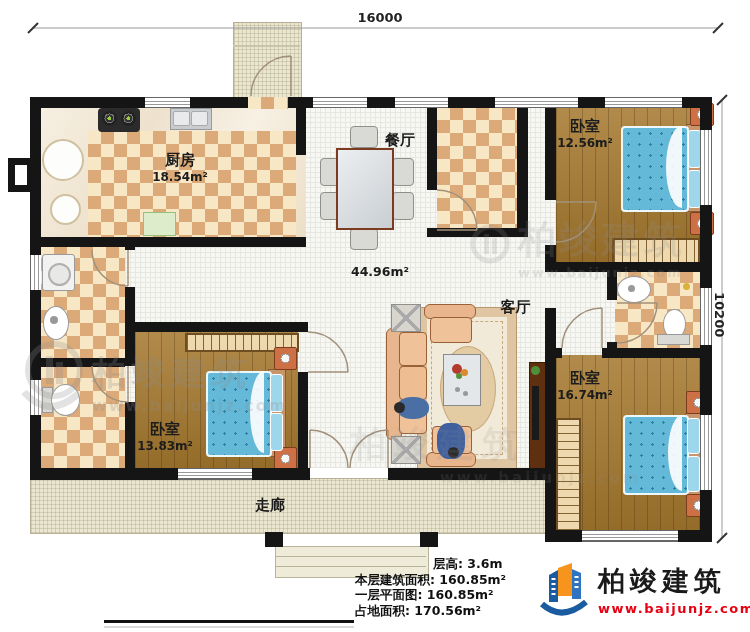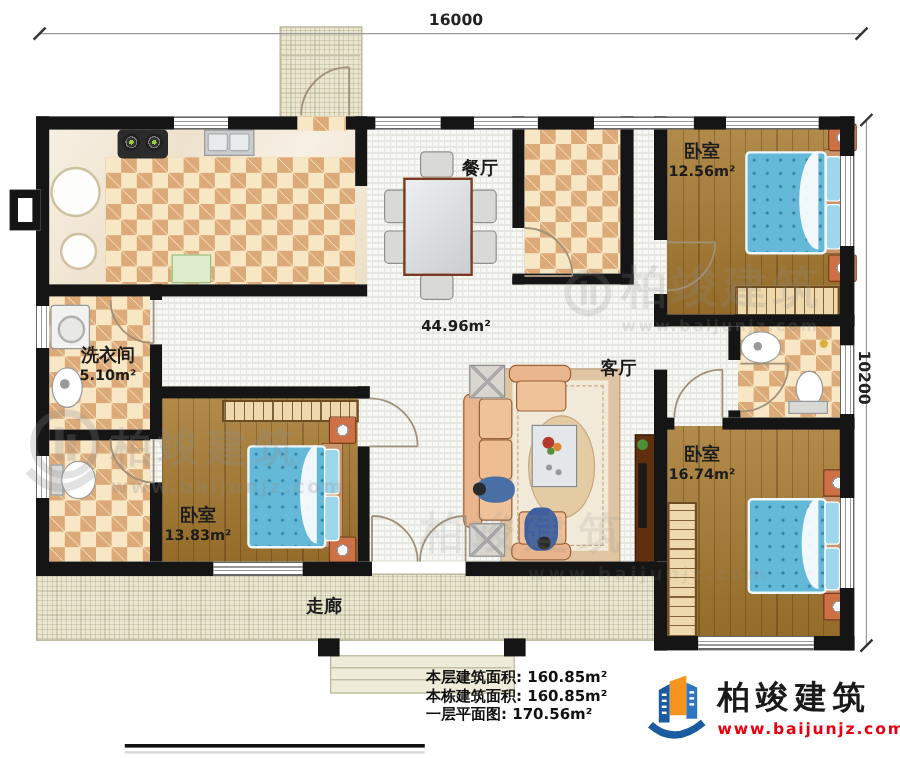--- a/index.html
+++ b/index.html
@@ -248,30 +248,30 @@
       <line x1="28" y1="33" x2="38" y2="23"></line>
       <line x1="713" y1="33" x2="723" y2="23"></line>
       <line x1="717" y1="105" x2="727" y2="95"></line>
       <line x1="717" y1="543" x2="727" y2="533"></line>
     </g>
   </svg>
 
   <div class="dimtxt" style="left:350px;top:10px;width:60px;text-align:center;">16000</div>
   <div class="dimtxt" style="left:712px;top:292px;writing-mode:vertical-rl;">10200</div>
 
+  <div class="rlabel" style="left:130px;top:152px;width:100px;">
+    <span class="nm">厨房</span>
+    <span class="area">18.54m²</span>
+  </div>
   <div class="rlabel" style="left:370px;top:116px;width:60px;margin-top:16px;">
     <span class="nm">餐厅</span>
   </div>
   <div class="rlabel" style="left:540px;top:118px;width:90px;">
     <span class="nm">卧室</span>
     <span class="area">12.56m²</span>
-  </div>
-  <div class="rlabel" style="left:50px;top:288px;width:80px;">
-    <span class="nm">洗衣间</span>
-    <span class="area">5.10m²</span>
   </div>
   <div class="rlabel" style="left:120px;top:421px;width:90px;">
     <span class="nm">卧室</span>
     <span class="area">13.83m²</span>
   </div>
   <div class="rlabel" style="left:540px;top:370px;width:90px;">
     <span class="nm">卧室</span>
     <span class="area">16.74m²</span>
   </div>
   <div class="rlabel" style="left:488px;top:299px;width:55px;">
@@ -309,23 +309,24 @@
   </div>
   <div class="wm" style="left:350px;top:420px;opacity:.15;">
     <div style="font-size:36px;letter-spacing:8px;">柏竣建筑</div>
     <div style="font-size:15px;letter-spacing:3px;margin-left:90px;">www.baijunjz.com</div>
   </div>
 
   <div class="abs" style="left:104px;top:620px;width:250px;height:3px;background:#111;z-index:70;"></div>
   <div class="abs" style="left:104px;top:626px;width:250px;height:2px;background:#d9d9d9;z-index:70;"></div>
 
   <div class="abs" style="left:355px;top:556px;z-index:70;">
+    <div class="infoline" style="padding-left:78px;">层高: 3.6m</div>
     <div class="infoline">本层建筑面积: 160.85m²</div>
-    <div class="infoline">本栋建筑面积: 160.85m²</div>
-    <div class="infoline">一层平面图: 170.56m²</div>
+    <div class="infoline">一层平面图: 160.85m²</div>
+    <div class="infoline">占地面积: 170.56m²</div>
   </div>
 
   <div class="abs" style="left:538px;top:560px;display:flex;align-items:center;z-index:70;">
     <svg width="52" height="58" viewBox="0 0 52 58">
       <path d="M4,44 Q24,62 48,42" fill="none" stroke="#1b5ba0" stroke-width="6"></path>
       <polygon points="20,8 34,3 34,36 20,36" fill="#f7941d"></polygon>
       <polygon points="11,15 20,10 20,42 11,42" fill="#1b5ba0"></polygon>
       <polygon points="34,9 43,13 43,39 34,39" fill="#2e74c0"></polygon>
       <rect x="13.5" y="18" width="4" height="2" fill="#fff"></rect>
         <rect x="13.5" y="23" width="4" height="2" fill="#fff"></rect>

